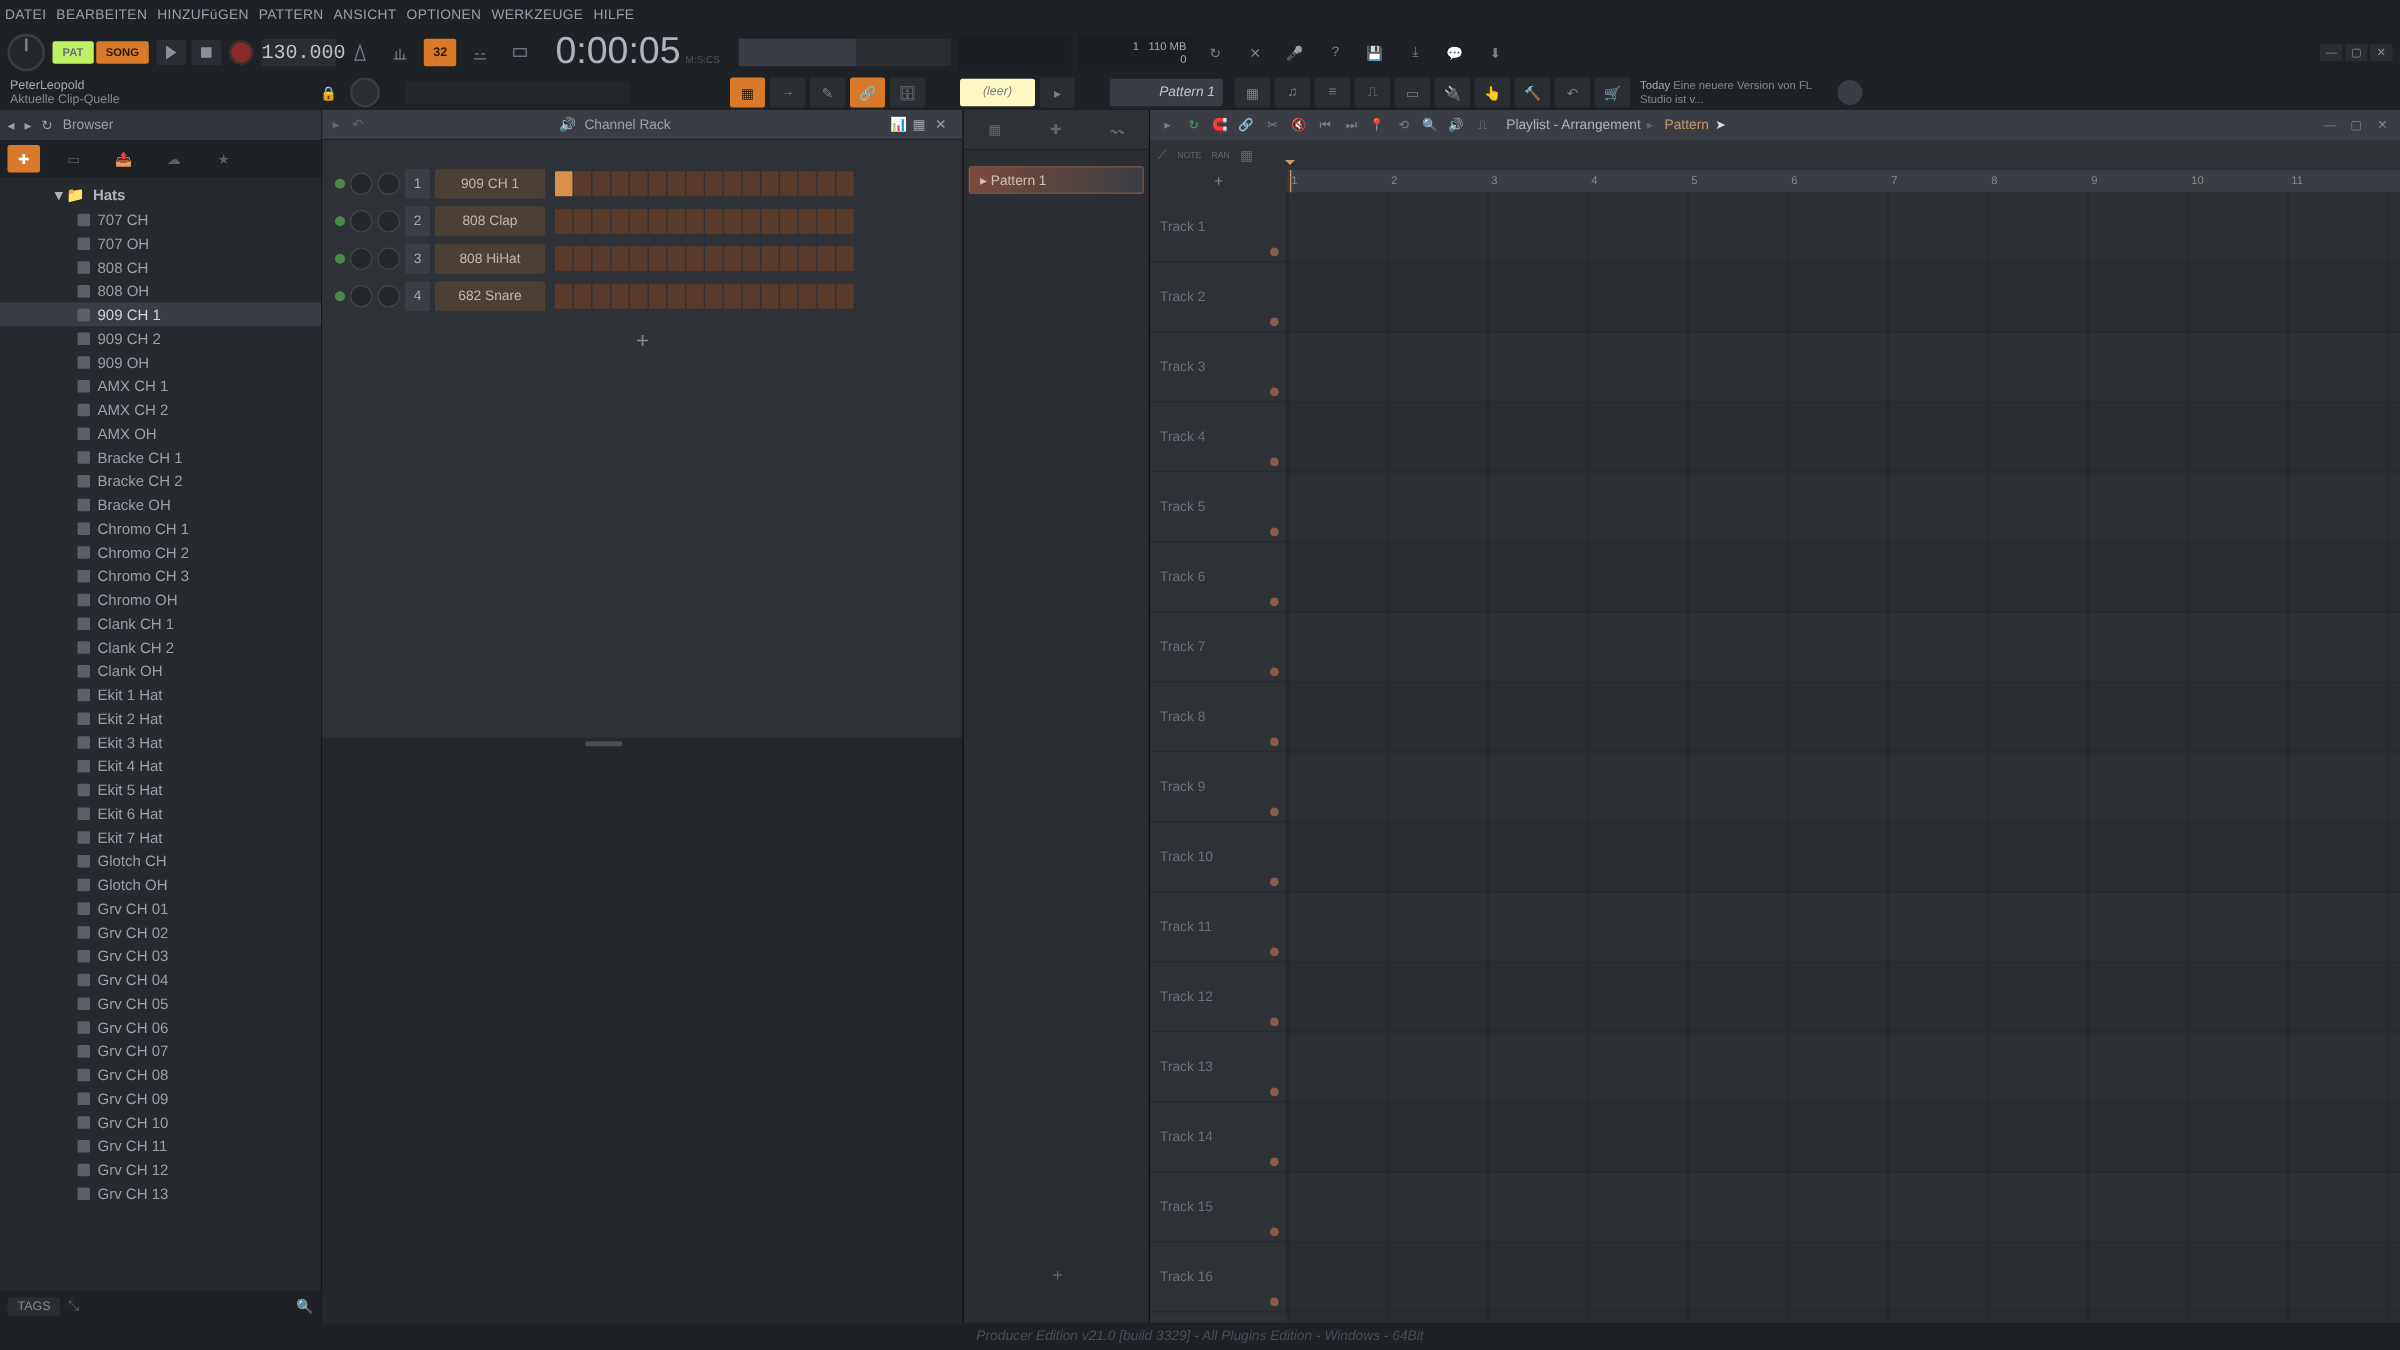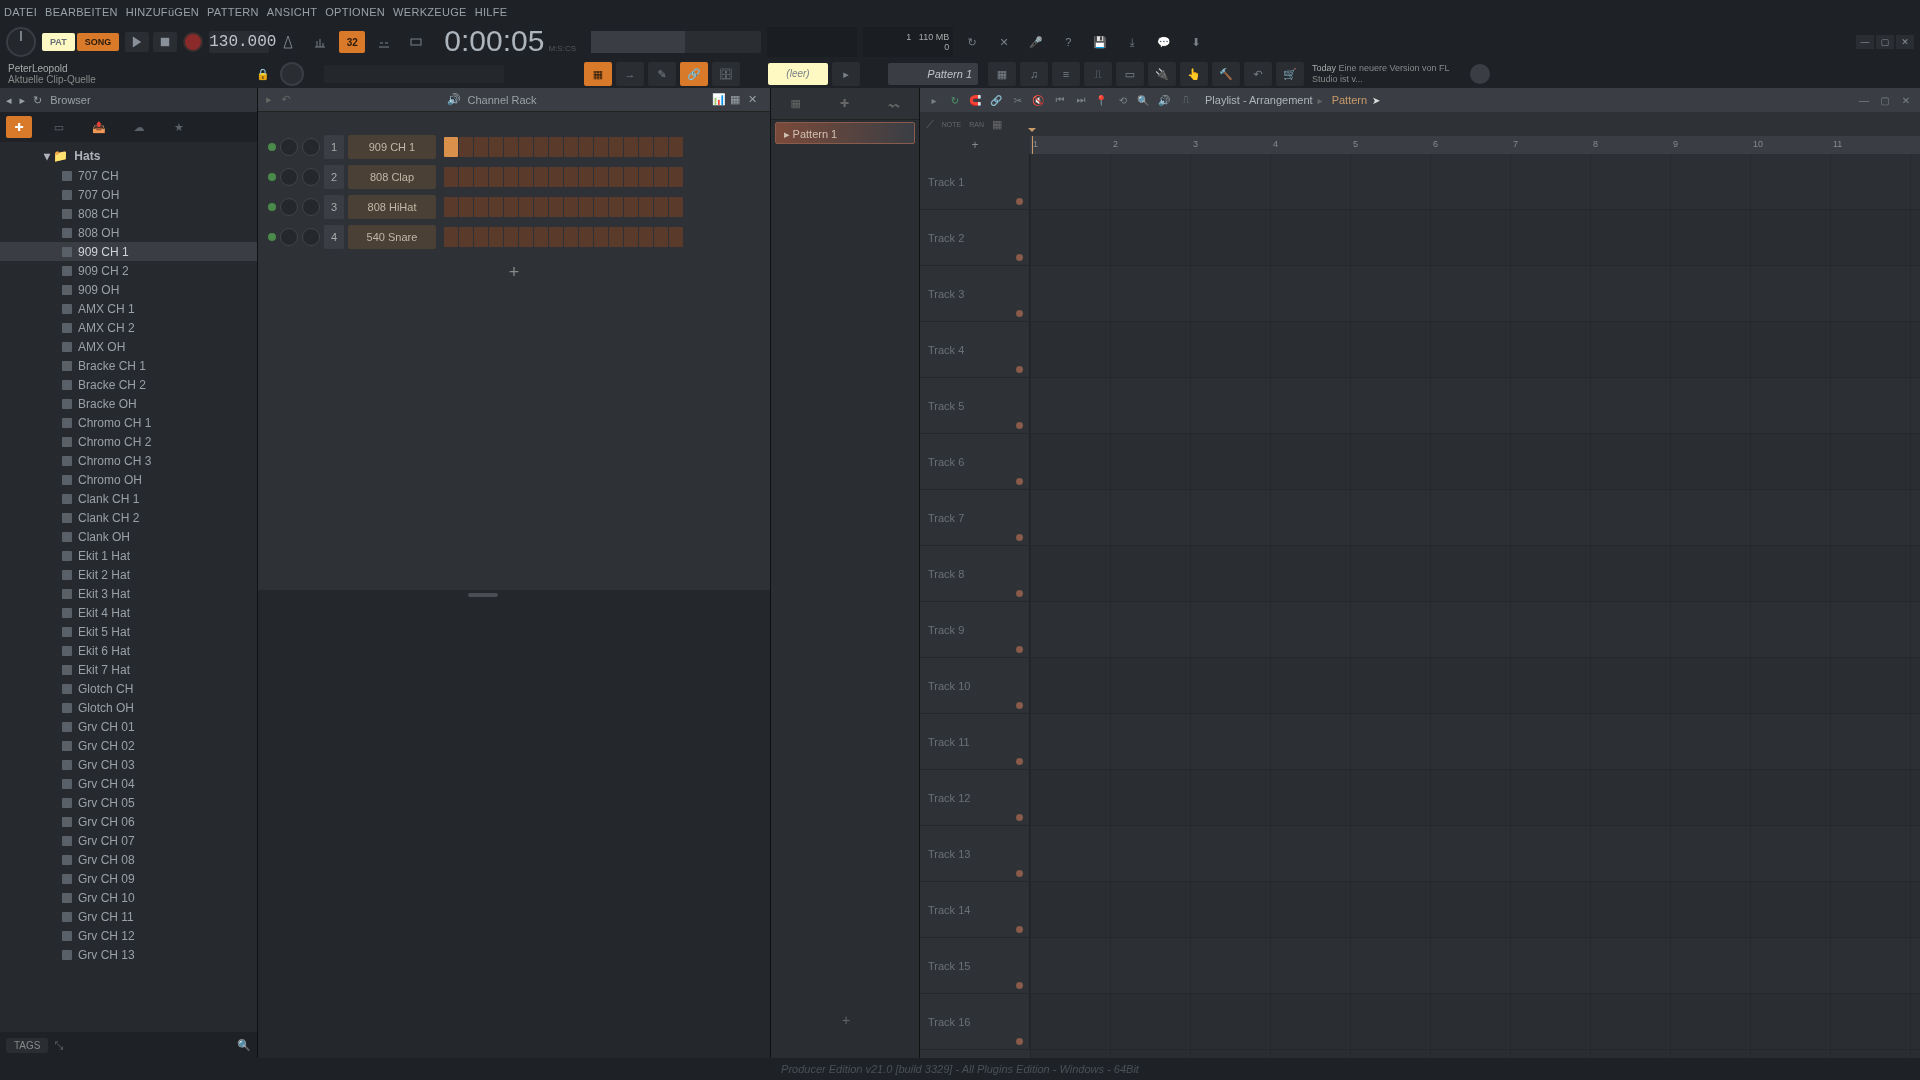--- a/index.html
+++ b/index.html
@@ -8,21 +8,21 @@
 
 .menubar { height:24px; background:#1e2226; display:flex; align-items:center; padding:0 4px; font-size:11px; color:#9aa0a8; letter-spacing:0.3px; }
 .menubar span { margin-right:8px; cursor:default; }
 
 
 .toolbar { height:36px; background:#1e2226; display:flex; align-items:center; padding:0 6px; gap:6px; }
 .tb-icon { width:26px; height:26px; display:flex; align-items:center; justify-content:center; border-radius:3px; color:#7a8088; }
 .knob { width:30px; height:30px; border-radius:50%; border:2px solid #3a3e44; background:#24282c; position:relative; }
 .knob::after { content:''; position:absolute; width:2px; height:10px; background:#7a8088; top:2px; left:50%; transform:translateX(-50%); }
 .pat-song { display:flex; gap:2px; }
-.pat-song .seg { padding:4px 8px; background:#fef9c3; color:#6a7078; font-size:9px; font-weight:bold; border-radius:2px; }
+.pat-song .seg { padding:4px 8px; background:#bef264; color:#6a7078; font-size:9px; font-weight:bold; border-radius:2px; }
 .pat-song .seg.on { background:#d87a2a; color:#2a1a0a; }
 .transport { display:flex; gap:4px; }
 .transport .btn { width:24px; height:20px; background:#2a2e33; display:flex; align-items:center; justify-content:center; border-radius:2px; }
 .rec { width:20px; height:20px; border-radius:50%; background:#8a2a2a; border:2px solid #3a2e2e; }
 .tempo-box { width:60px; height:22px; background:#2a2e33; color:#c0c4ca; text-align:right; padding-right:4px; line-height:22px; font-size:16px; font-family:'Courier New',monospace; border-radius:2px; }
 .sq32 { background:#d87a2a; color:#2a1a0a; font-weight:bold; font-size:10px; width:26px; height:22px; display:flex; align-items:center; justify-content:center; border-radius:2px; }
 .time-display { width:150px; height:36px; display:flex; align-items:baseline; justify-content:center; color:#aeb4bc; font-family:'Arial Narrow',sans-serif; }
 .time-big { font-size:30px; font-weight:300; }
 .master-vol { width:170px; height:22px; background:#2a2e33; border-radius:2px; position:relative; }
 .master-vol .fill { position:absolute; left:0; top:0; height:100%; width:55%; background:#3a3e44; }
@@ -84,21 +84,21 @@
 .ch-step:nth-child(4n+1).on { background:#d8904a; }
 .ch-add { text-align:center; padding:10px; color:#888; font-size:18px; cursor:default; }
 .ch-scroll { height:10px; background:#24282c; position:relative; }
 .ch-scroll::after { content:''; position:absolute; left:210px; width:30px; height:4px; top:3px; background:#4a4e54; border-radius:2px; }
 .ch-dark { flex:1; background:#24282c; }
 
 
 .pat-pick { width:150px; background:#2a2e33; border-left:1px solid #111; border-right:1px solid #111; }
 .pat-pick-head { height:32px; display:flex; align-items:center; justify-content:space-around; background:#2e3237; border-bottom:1px solid #222; }
 .pat-pick-head div { color:#666; }
-.pat-item { height:22px; margin:2px 4px; background:linear-gradient(to right,#7a4a3a,#3a3e44); color:#d0c0b0; font-size:11px; padding-left:8px; line-height:22px; border-radius:2px; border:1px solid #8a5a4a; }
+.pat-item { height:22px; margin:13px 4px; background:linear-gradient(to right,#7a4a3a,#3a3e44); color:#d0c0b0; font-size:11px; padding-left:8px; line-height:22px; border-radius:2px; border:1px solid #8a5a4a; }
 .pat-add-bottom { position:absolute; bottom:30px; width:150px; text-align:center; color:#666; font-size:14px; }
 
 
 .playlist { flex:1; background:#2a2e33; display:flex; flex-direction:column; }
 .pl-head { height:24px; background:#3a3e44; display:flex; align-items:center; padding:0 6px; gap:5px; color:#7a8088; font-size:10px; }
 .pl-head .pi { width:16px; height:16px; display:flex; align-items:center; justify-content:center; }
 .pl-title { color:#aeb4bc; font-size:11px; margin-left:6px; }
 .pl-patname { color:#c89a6a; font-size:11px; margin-left:4px; }
 .pl-toolbar { height:24px; background:#2e3237; display:flex; align-items:center; padding-left:6px; gap:8px; }
 .pl-toolbar .pt { color:#666; }
@@ -411,21 +411,21 @@
               <div class="ch-step"></div>
               <div class="ch-step"></div>
               <div class="ch-step"></div>
             </div>
    </div>
           <div class="ch-row">
      <div class="ch-led"></div>
      <div class="ch-knob"></div>
      <div class="ch-knob"></div>
      <div class="ch-num">4</div>
-     <div class="ch-name">540 Snare</div>
+     <div class="ch-name">682 Snare</div>
      <div class="ch-steps">
               <div class="ch-step"></div>
               <div class="ch-step"></div>
               <div class="ch-step"></div>
               <div class="ch-step"></div>
               <div class="ch-step"></div>
               <div class="ch-step"></div>
               <div class="ch-step"></div>
               <div class="ch-step"></div>
               <div class="ch-step"></div>

